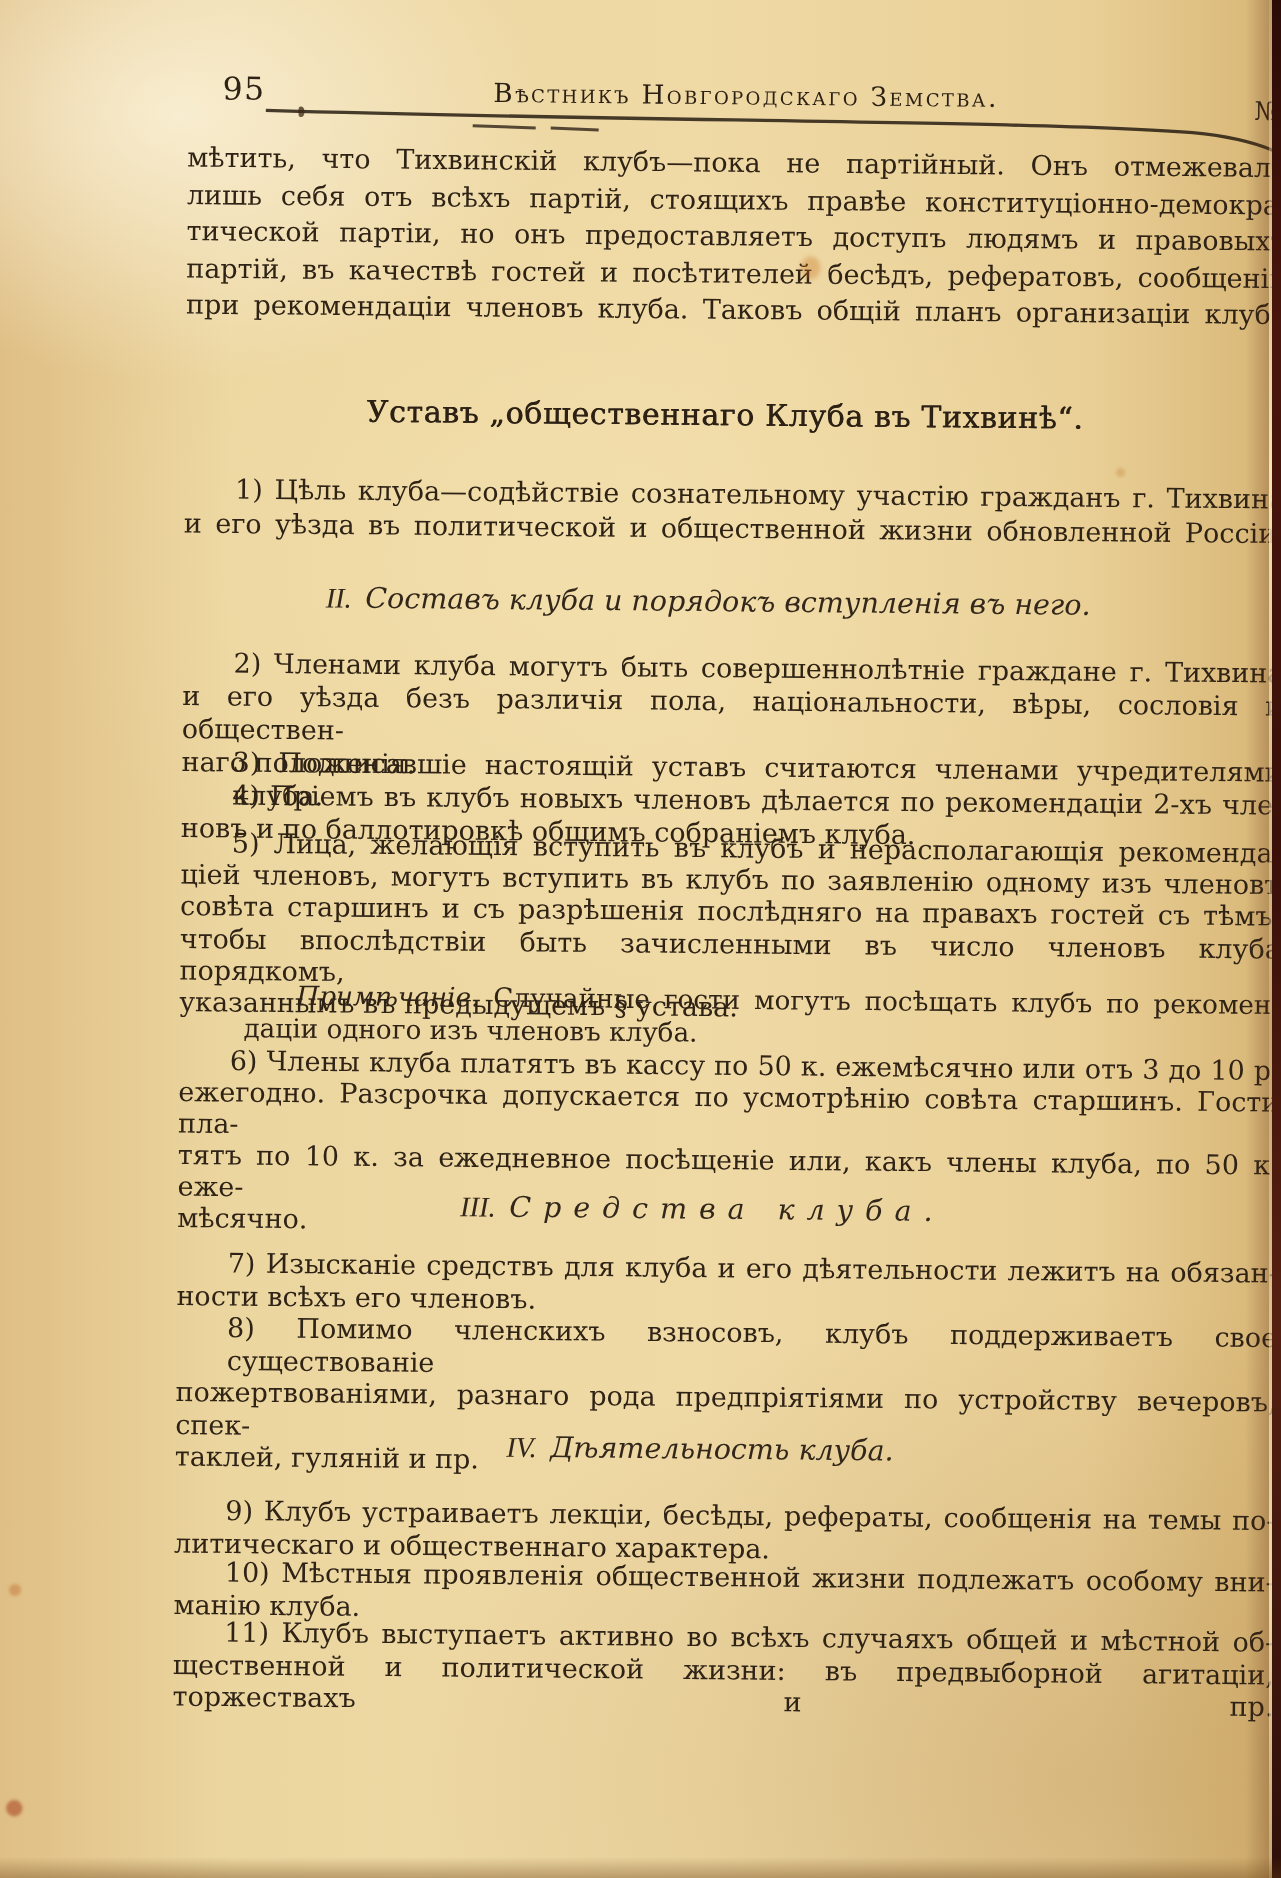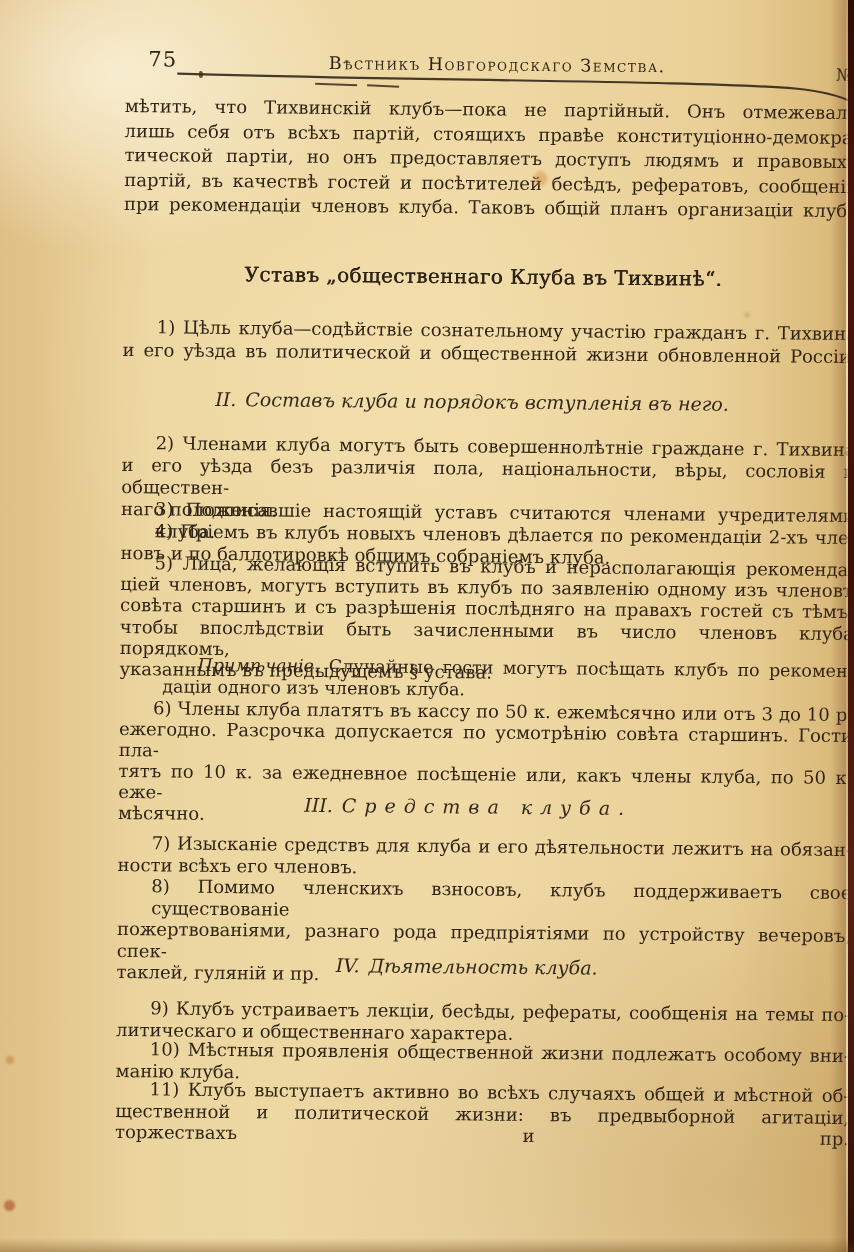--- a/index.html
+++ b/index.html
@@ -52,39 +52,39 @@
   #b-i10{top:1041px;line-height:21.5px;}
   #b-i11{top:1081px;line-height:21.5px;}
 
   .charter-title{position:absolute;left:140px;width:680px;top:264px;text-align:center;
     font-size:20px;letter-spacing:.4px;color:#2c2114;text-shadow:.4px 0 0 #2c2114;}
   .sec-head{position:absolute;left:130px;width:680px;text-align:center;
     font-style:italic;font-size:19px;color:#32271a;}
   #h2{top:390px;}
   #h3{top:795px;}
   #h4{top:955px;}
-  .sec-num{margin-right:9px;}
+  .sec-num{margin-right:9px;font-family:Liberation Serif, serif;}
   .spread{letter-spacing:.42em;}
   .it{font-style:italic;}
 
   
   .stain{position:absolute;border-radius:50%;pointer-events:none;}
   .s1{left:534px;top:171px;width:13px;height:15px;background:rgba(198,110,28,.33);filter:blur(1.5px);}
   .s2{left:4px;top:1200px;width:11px;height:11px;background:rgba(165,62,28,.55);filter:blur(1px);}
   .s3{left:6px;top:1056px;width:8px;height:8px;background:rgba(180,90,30,.35);filter:blur(1px);}
   .s4{left:199px;top:71px;width:4px;height:7px;background:rgba(60,40,20,.75);border-radius:40% 60% 60% 40%;}
   .s5{left:744px;top:312px;width:6px;height:6px;background:rgba(190,120,40,.3);filter:blur(1px);}
 </style>
 </head>
 <body>
 
 <div id="page">
   <div id="tilt">
 
-    <div class="pg-num">75</div>
+    <div class="pg-num">95</div>
     <div class="journal">Вѣстникъ Новгородскаго Земства.</div>
     <div class="issue">№</div>
     <svg class="rule-svg" width="854" height="120" viewBox="0 0 854 120">
       <path d="M172 76 C 420 81, 690 78, 790 85 C 825 88, 845 95, 858 104" stroke="#2e2216" stroke-width="2.2" fill="none" opacity=".88"></path>
       <path d="M310 85 L352 86 M362 86 L394 87" stroke="#2e2216" stroke-width="2" fill="none" opacity=".8"></path>
     </svg>
 
     <div class="para" id="b-cont">
         <div class="ln">мѣтить, что Тихвинскій клубъ—пока не партійный. Онъ отмежевалъ</div>
         <div class="ln">лишь себя отъ всѣхъ партій, стоящихъ правѣе конституціонно-демокра-</div>

